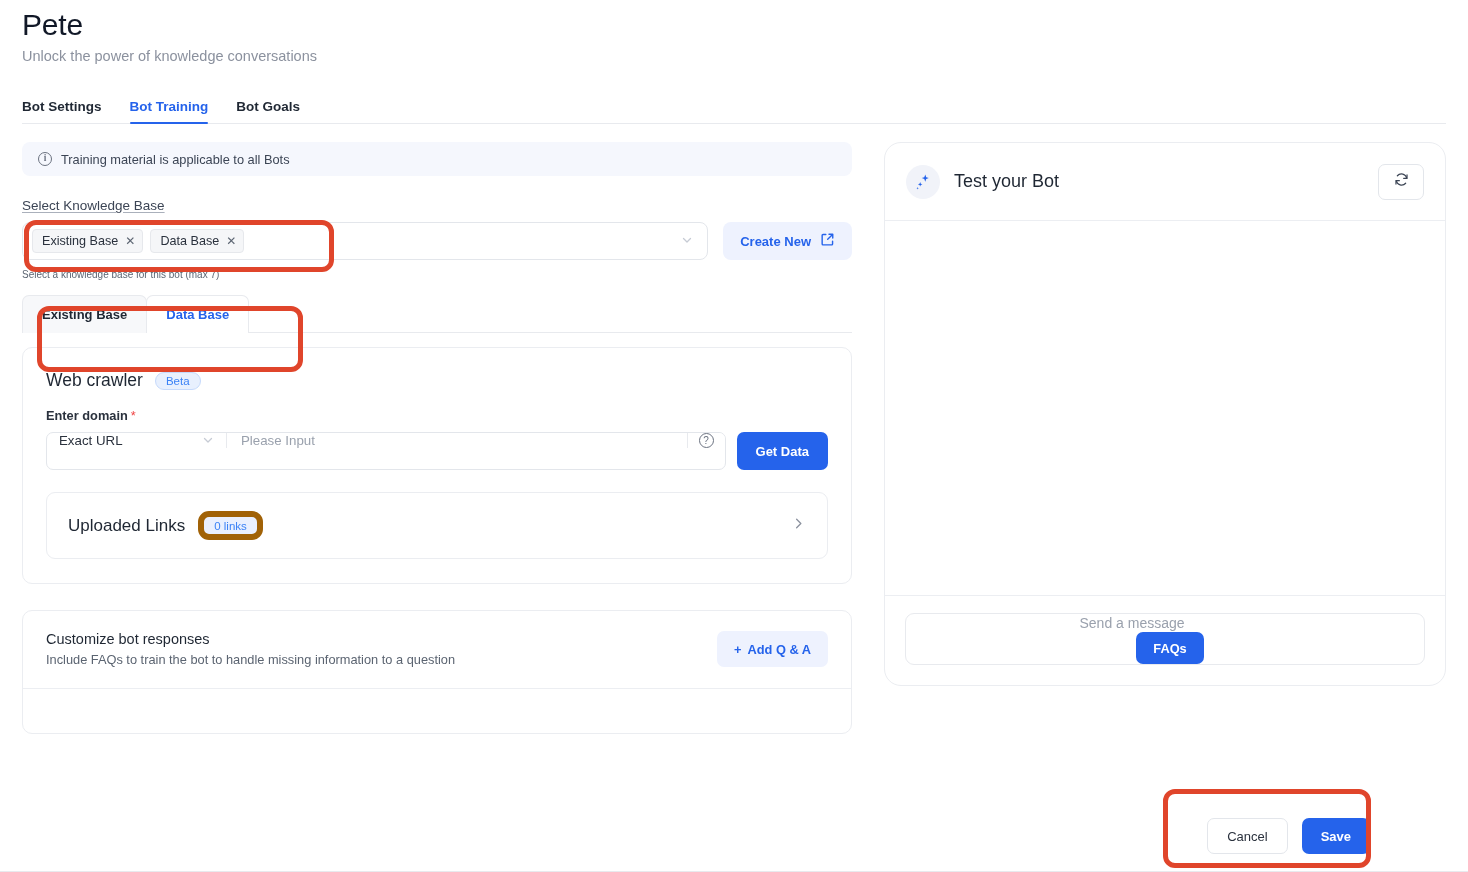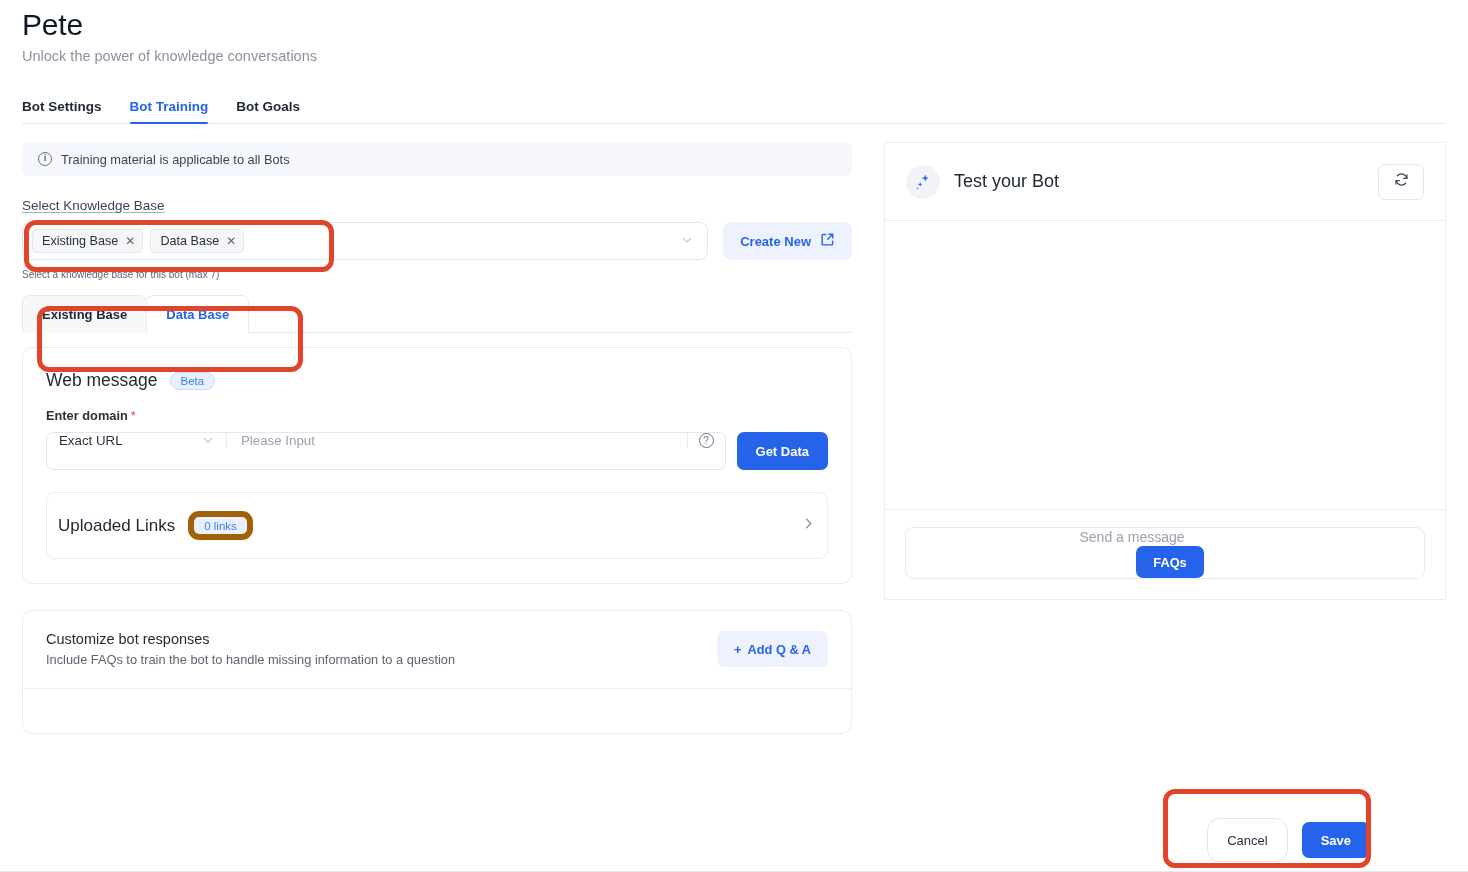--- a/index.html
+++ b/index.html
@@ -164,21 +164,21 @@
   }
   .btn-primary {
     background: #2563eb; color: #fff; border: none; border-radius: 7px;
     height: 38px; padding: 0 19px; font-size: 13px; font-weight: 700;
     cursor: pointer; font-family: "Liberation Sans", sans-serif;
     white-space: nowrap;
   }
   .uploaded-links {
     margin-top: 22px; border: 1px solid #ebedf1; border-radius: 9px;
     height: 67px; display: flex; align-items: center;
-    padding: 0 11px; cursor: pointer;
+    padding: 0 21px; cursor: pointer;
   }
   .ul-title { font-size: 17px; font-weight: 400; color: #1f2733; }
   .links-badge {
     margin-left: 13px; background: #eaf0fe; border: 6px solid #a16207;
     border-radius: 11px; padding: 2.5px 10px;
     font-size: 11.5px; color: #3b82f6;
   }
   .chevron-right { margin-left: auto; color: #8b919e; font-size: 16px; }
 
   .responses-card { margin-top: 26px; }
@@ -191,22 +191,22 @@
   .add-qa {
     margin-left: auto; background: #eef2fe; border-radius: 7px;
     height: 36px; display: flex; align-items: center; gap: 6px;
     padding: 0 17px; font-size: 12.8px; font-weight: 700; color: #2563eb;
     cursor: pointer; white-space: nowrap;
   }
   .responses-body { height: 44px; }
 
   
   .bot-panel {
-    border: 1px solid #ebedf1; border-radius: 1px; background: #fff;
-    height: 458px; display: flex; flex-direction: column;
+    border: 1px solid #ebedf1; border-radius: 17px; background: #fff;
+    height: 544px; display: flex; flex-direction: column;
   }
   .bot-header {
     height: 78px; display: flex; align-items: center; padding: 0 21px;
     border-bottom: 1px solid #eceef2;
   }
   .spark-wrap {
     width: 34px; height: 34px; border-radius: 50%; background: #f1f3f9;
     display: flex; align-items: center; justify-content: center;
   }
   .bot-title { margin-left: 14px; font-size: 18px; color: #1f2733; }
@@ -232,22 +232,22 @@
     height: 36px; padding: 0 17px; font-size: 12.8px; font-weight: 700;
     cursor: pointer; font-family: "Liberation Sans", sans-serif;
   }
 
   
   .footer-actions {
     position: absolute; right: 98px; top: 818px;
     display: flex; gap: 14px; align-items: center;
   }
   .btn-cancel {
-    background: #fff; border: 1px solid #e3e6eb; border-radius: 13px;
-    height: 44px; padding: 0 19px; font-size: 13px; color: #2a313d;
+    background: #fff; border: 1px solid #e3e6eb; border-radius: 7px;
+    height: 36px; padding: 0 19px; font-size: 13px; color: #2a313d;
     cursor: pointer; font-family: "Liberation Sans", sans-serif;
   }
   .btn-save {
     background: #2563eb; border: none; border-radius: 7px; color: #fff;
     height: 36px; padding: 0 19px; font-size: 13px; font-weight: 700;
     cursor: pointer; font-family: "Liberation Sans", sans-serif;
   }
 
   
   .annot {
@@ -319,21 +319,21 @@
     <div class="hint">Select a knowledge base for this bot (max 7)</div>
 
     <div class="subtabs">
       <div class="subtabs-line"></div>
       <div class="subtab active">Existing Base</div>
       <div class="subtab">Data Base</div>
     </div>
 
     <div class="card crawler-card">
       <div class="crawler-title-row">
-        <span class="crawler-title">Web message</span>
+        <span class="crawler-title">Web crawler</span>
         <span class="beta-badge">Beta</span>
       </div>
 
       <div class="domain-label">
         <span>Enter domain</span><span class="req-star">*</span>
       </div>
 
       <div class="input-group">
         <div class="input-combo">
           <div class="url-type">

